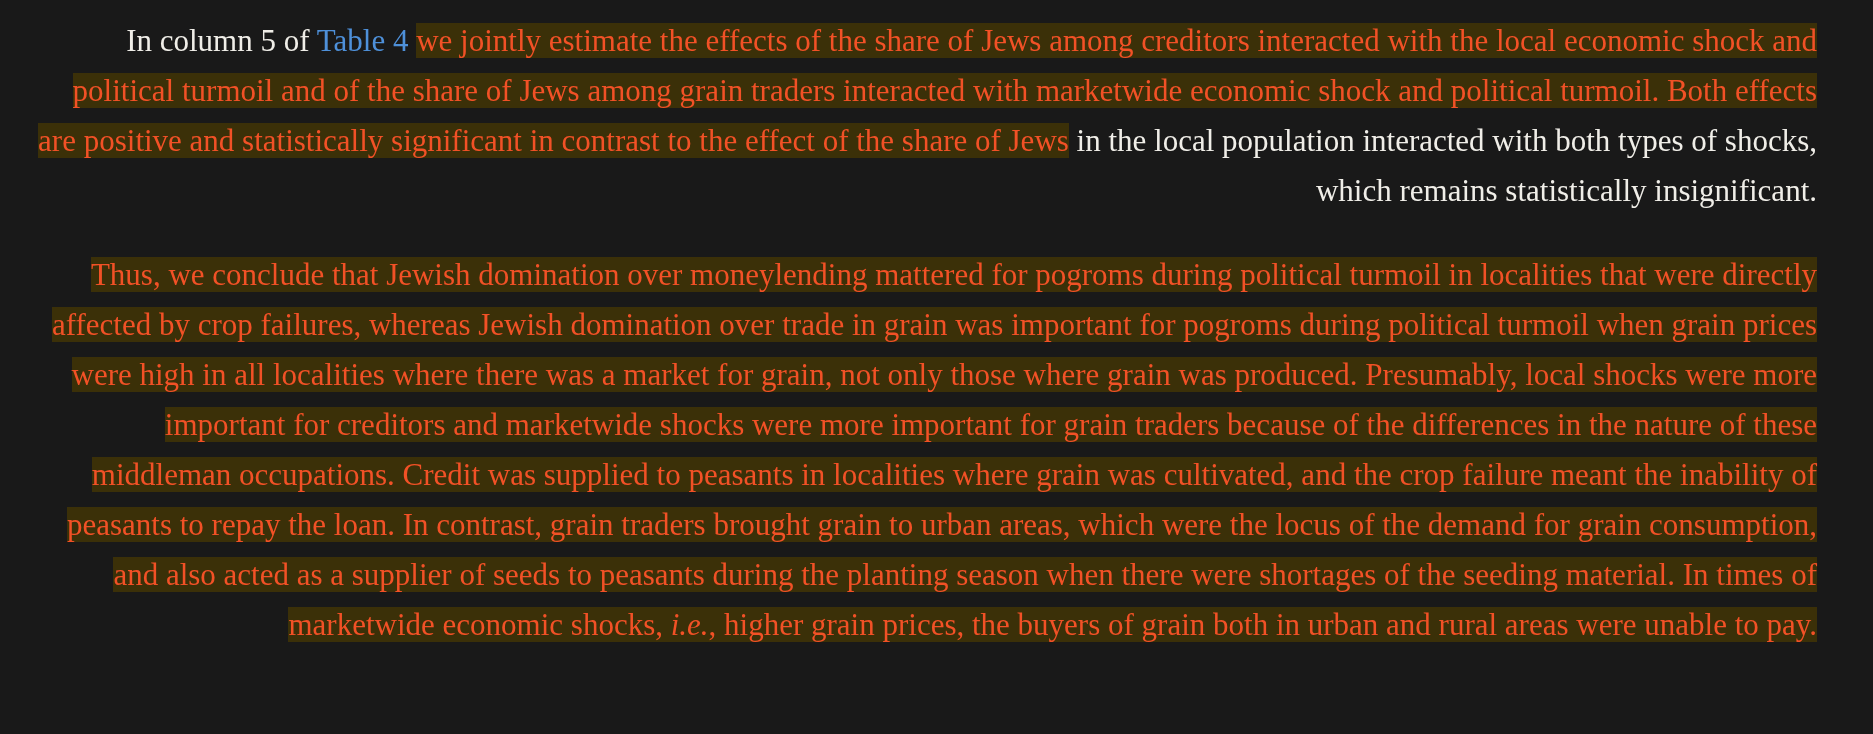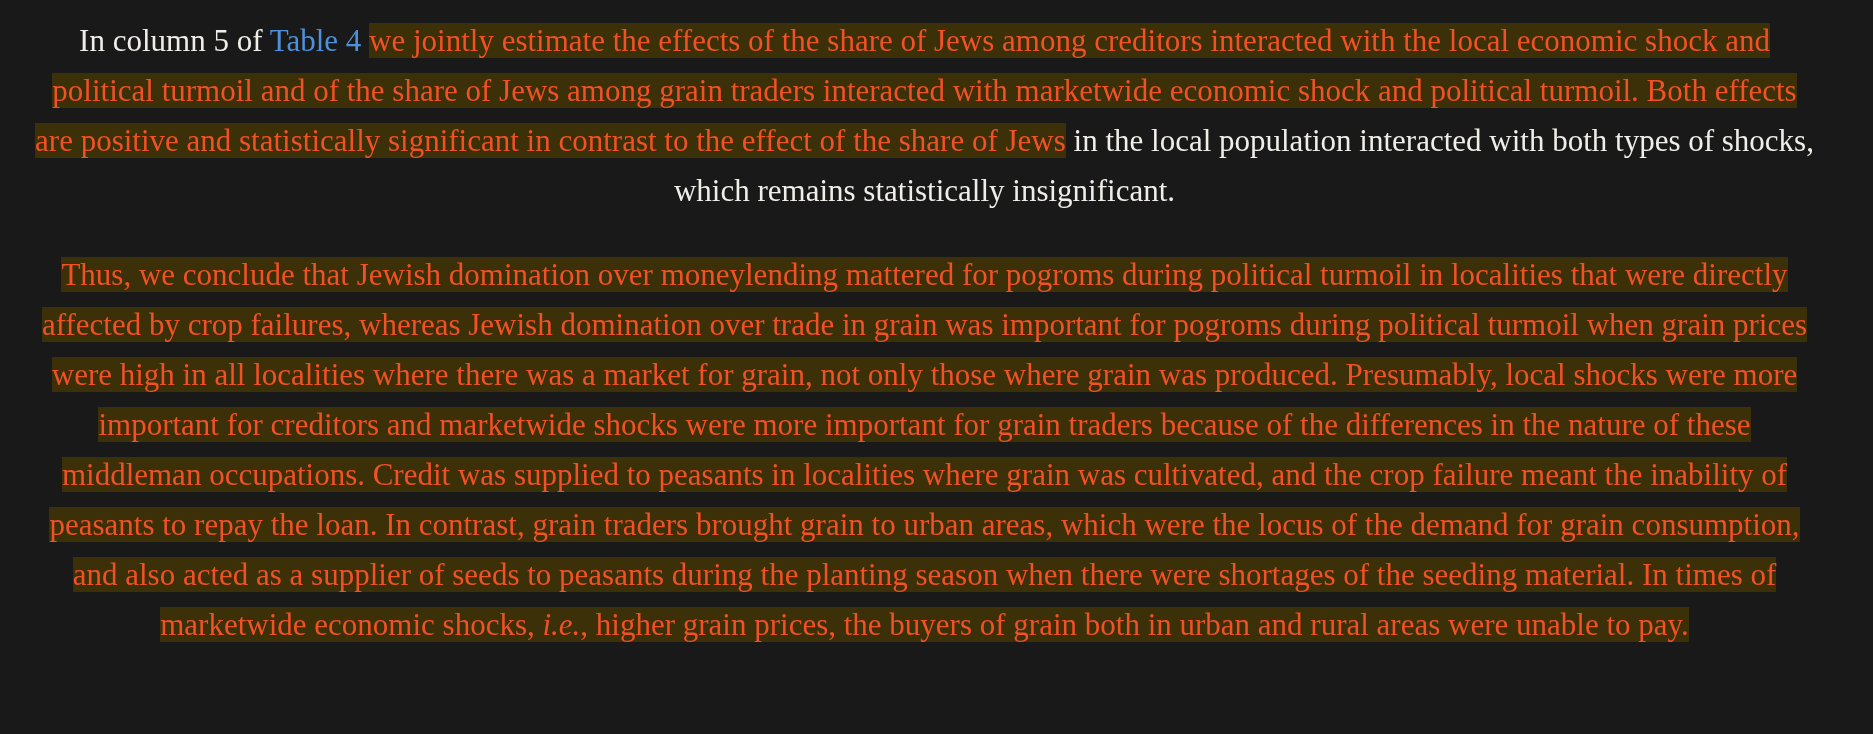--- a/index.html
+++ b/index.html
@@ -21,21 +21,21 @@
     font-size: 31px;
     line-height: 50px;
     color: var(--body_text);
   }
   .content {
     padding: 16px 28px 20px 32px;
     max-width: 1845px;
   }
   p.para {
     margin: 0 0 34px 0;
-    text-align: center;
+    text-align: right;
   }
   p.para:last-child { margin-bottom: 9px; }
   a.ref-link {
     color: var(--link_color);
     text-decoration: none;
     cursor: pointer;
   }
   .hl {
     background-color: var(--highlight_bg);
     color: var(--highlight_text);

